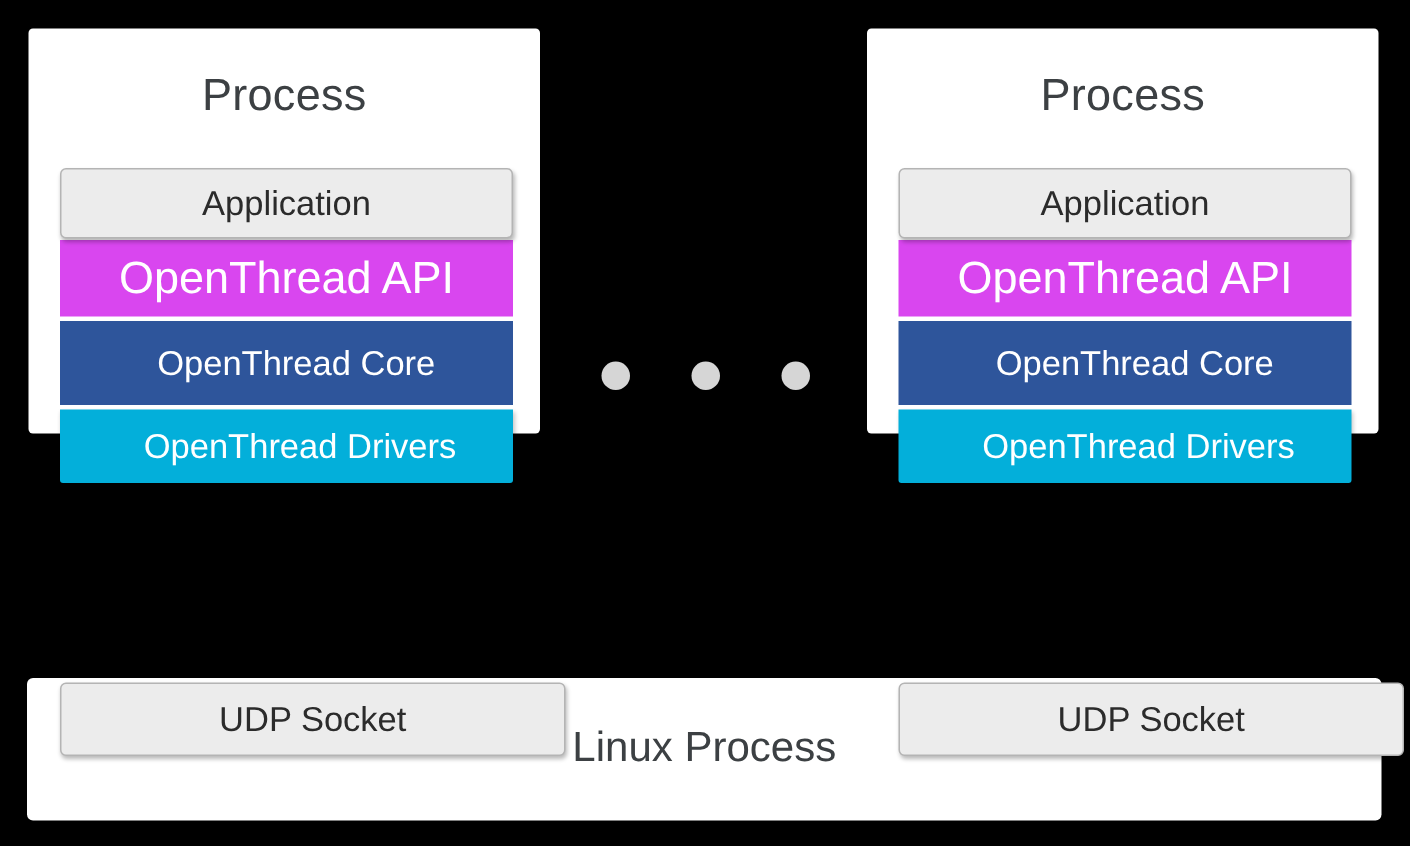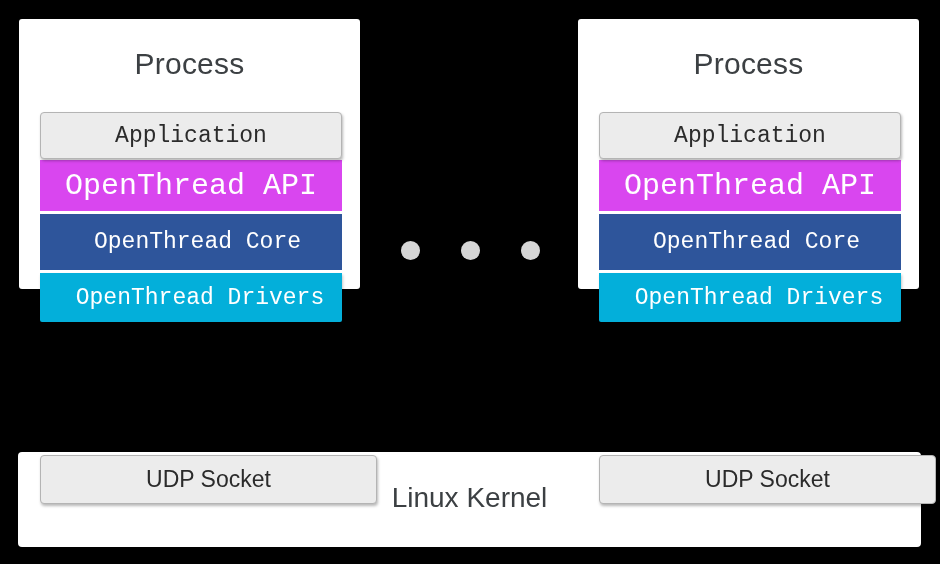--- a/index.html
+++ b/index.html
@@ -42,21 +42,20 @@
     color: #3c4043;
     letter-spacing: 0.2px;
   }
 
   
   .stack {
     position: absolute;
     left: 21px;
     right: 18px;
     top: 93px;
-    font-family: Liberation Mono, monospace;
   }
 
   .layer {
     position: relative;
     box-sizing: border-box;
     display: flex;
     align-items: center;
     justify-content: center;
     text-align: center;
   }
@@ -212,20 +211,20 @@
     <path d="M12 60 L12 16" stroke="#000000" stroke-width="3" fill="none"></path>
     <path d="M12 4 L21 21 L3 21 Z" fill="#000000"></path>
   </svg>
 
   <svg class="arrow right-arrow" viewBox="0 0 24 60">
     <path d="M12 60 L12 16" stroke="#000000" stroke-width="3" fill="none"></path>
     <path d="M12 4 L21 21 L3 21 Z" fill="#000000"></path>
   </svg>
 
   <div class="kernel-panel">
-    <div class="kernel-title">Linux Kernel</div>
+    <div class="kernel-title">Linux Process</div>
 
     <div class="udp-socket sock-left">UDP Socket</div>
 
     <div class="udp-socket sock-right">UDP Socket</div>
   </div>
 
 </div>
 
 </body></html>

